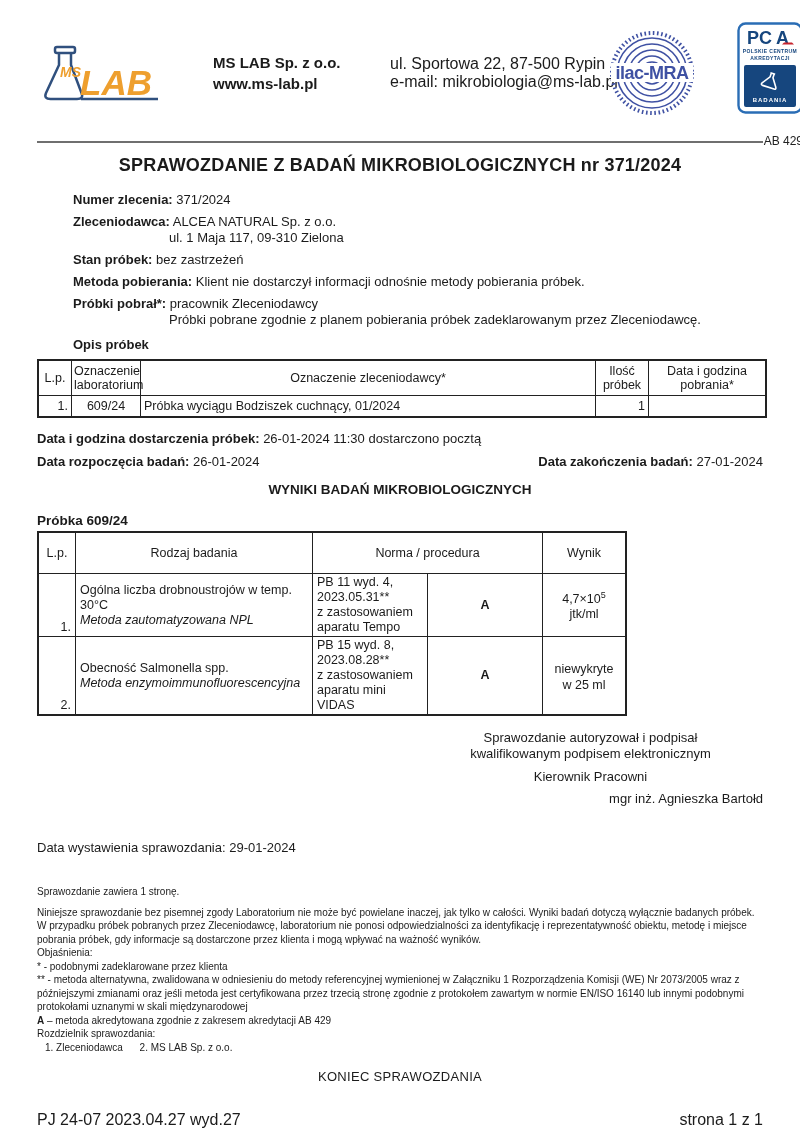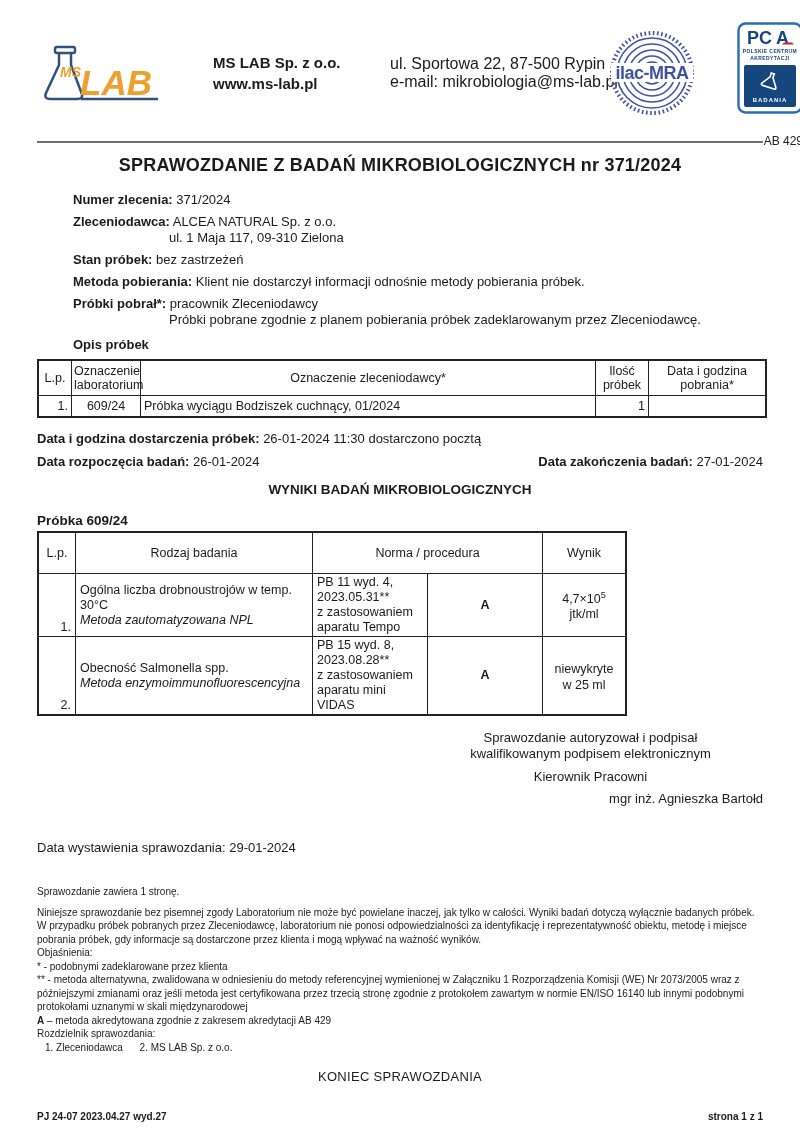--- a/index.html
+++ b/index.html
@@ -49,21 +49,21 @@
   .sig .l3{margin-top:7px;}
   .sig .l4{margin-top:7px;text-align:right;}
   
   .issue{font-size:13px;margin-top:34px;}
   .notes{font-size:10px;line-height:13.5px;margin-top:30px;color:#1b1b1b;}
   .notes .np{margin-top:7px;}
   .end-line{text-align:center;font-size:13px;margin-top:16px;letter-spacing:.3px;}
   .dist-items span{margin-right:14px;}
   .dist{padding-left:8px;}
   
-  .pfoot{position:absolute;left:37px;right:37px;top:1089px;display:flex;justify-content:space-between;font-size:10px;font-weight:bold;}
+  .pfoot{position:absolute;left:37px;right:37px;top:1089px;display:flex;justify-content:space-between;font-size:16px;}
 </style>
 </head>
 <body>
 
 <div class="page">
 
   <div class="hdr">
 
     <svg class="logo-svg" width="122" height="64" viewBox="0 0 122 64">
       <g>

